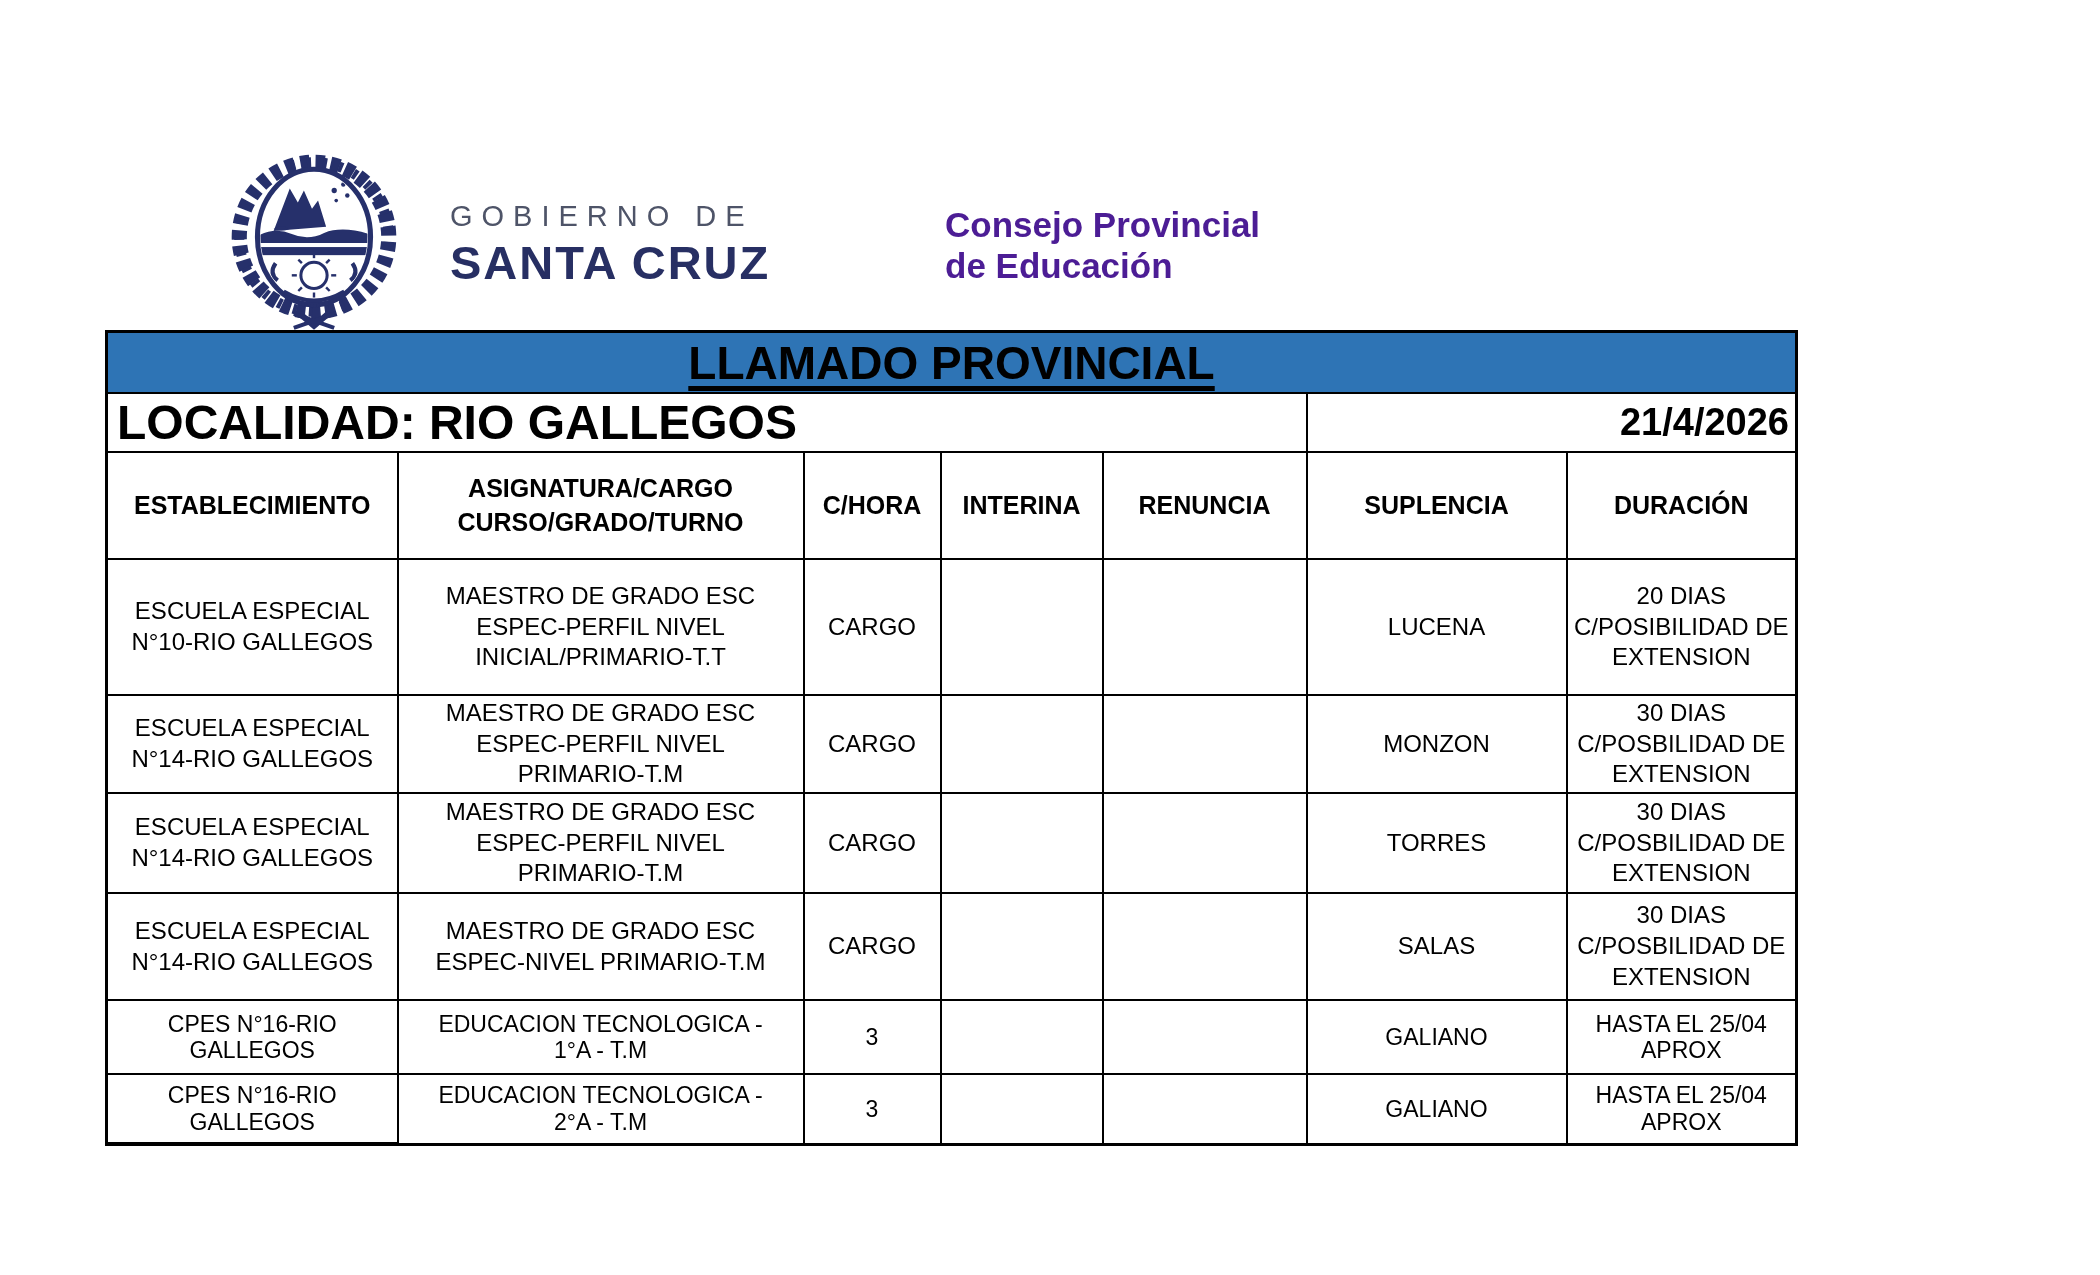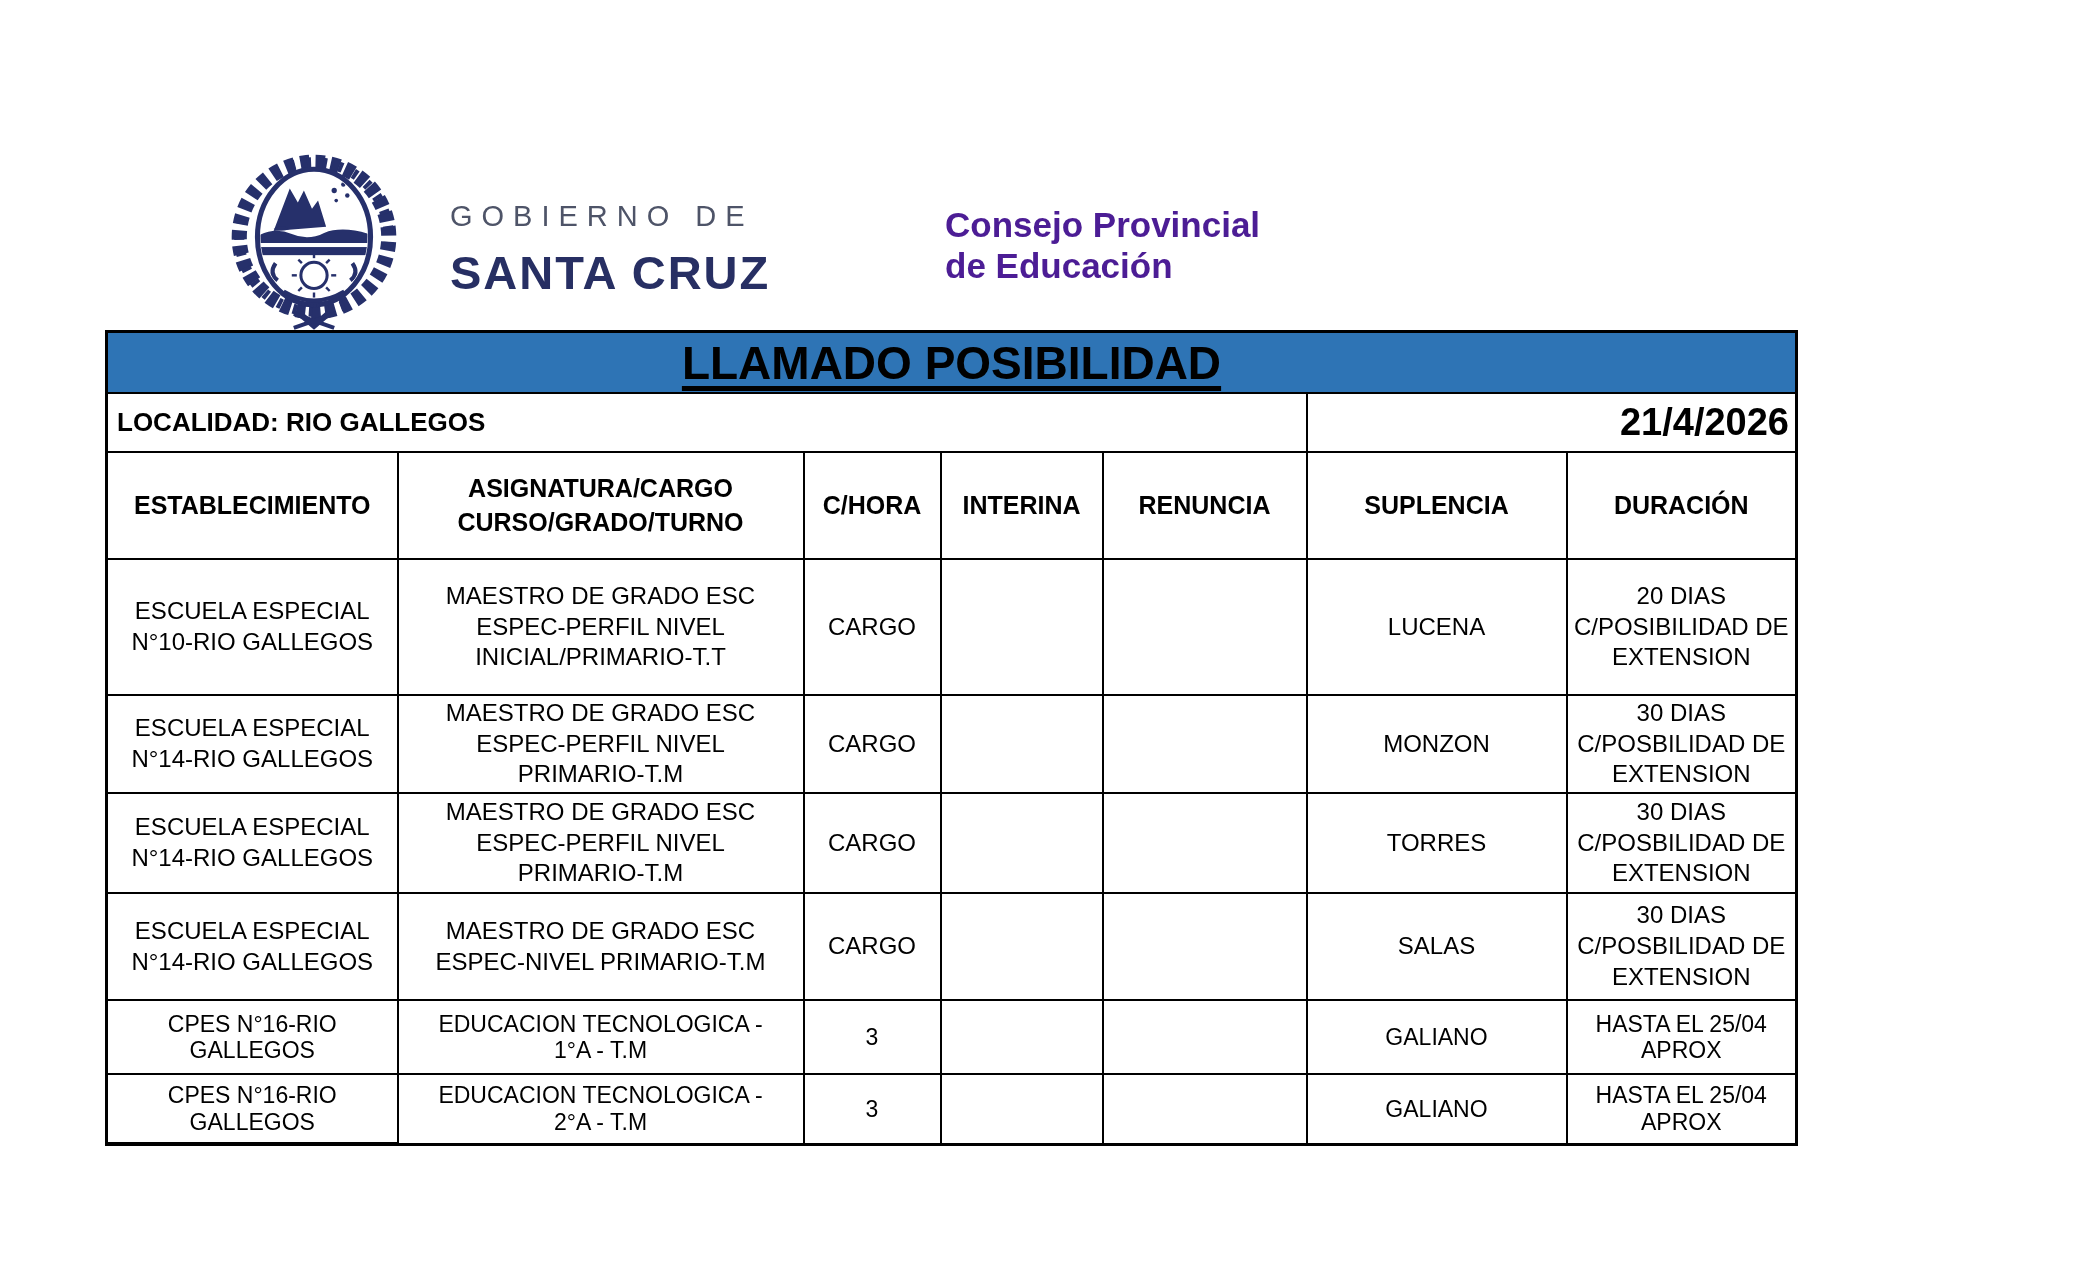--- a/index.html
+++ b/index.html
@@ -16,21 +16,21 @@
   
   .brand{position:absolute;left:0;top:0;width:2100px;height:330px;}
   .logo{position:absolute;left:213px;top:150px;width:202px;height:182px;}
   .gov-block{position:absolute;left:450px;top:200px;width:420px;}
   .gov-line1{
     font-size:29px;letter-spacing:9px;font-weight:400;
     color:#4e5468;white-space:nowrap;
   }
   .gov-line2{
     font-size:47px;font-weight:800;letter-spacing:2px;
-    color:#272f63;white-space:nowrap;margin-top:12px;
+    color:#272f63;white-space:nowrap;margin-top:2px;
   }
   .council-block{position:absolute;left:945px;top:205px;width:460px;}
   .council-line{
     font-size:35px;font-weight:700;color:#4c1d95;line-height:1.17;
     white-space:nowrap;
   }
 
   
   .doc{position:absolute;left:105px;top:330px;width:1694px;}
   table.llamado{
@@ -43,21 +43,21 @@
   }
   table.llamado{border:3px solid #000;}
   .banner-row td{
     background:#2e74b5;height:59px;text-align:center;vertical-align:middle;
   }
   .doc-title{
     font-size:46px;font-weight:700;color:#000;
     text-decoration:underline;text-decoration-thickness:5px;text-underline-offset:7px;
   }
   .info-row td{height:57px;vertical-align:middle;}
-  .loc-cell{font-size:26px;font-weight:700;text-align:left;padding-left:9px !important;white-space:nowrap;}
+  .loc-cell{font-size:48px;font-weight:700;text-align:left;padding-left:9px !important;white-space:nowrap;}
   .date-cell{font-size:38px;font-weight:700;text-align:right;padding-left:8px !important;white-space:nowrap;}
   .head-row th{
     height:105px;font-size:25px;font-weight:700;text-align:center;vertical-align:middle;
     white-space:pre-line;line-height:1.35;
   }
   .body-cell{
     font-size:24px;font-weight:400;text-align:center;vertical-align:middle;
     white-space:pre-line;line-height:1.28;
   }
   tr.rh1{height:136px;}
@@ -144,21 +144,21 @@
           <col style="width:137px">
         <col style="width:162px">
           <col style="width:204px">
           <col style="width:260px">
         <col style="width:230px">
       </colgroup>
 
       <tbody>
           <tr class="banner-row">
         <td colspan="7">
-          <span class="doc-title">LLAMADO POSIBILIDAD</span>
+          <span class="doc-title">LLAMADO PROVINCIAL</span>
         </td>
       </tr>
 
       <tr class="info-row">
         <td colspan="5" class="loc-cell">LOCALIDAD: RIO GALLEGOS</td>
         <td colspan="2" class="date-cell">21/4/2026</td>
       </tr>
 
       <tr class="head-row">
         <th>ESTABLECIMIENTO</th>

